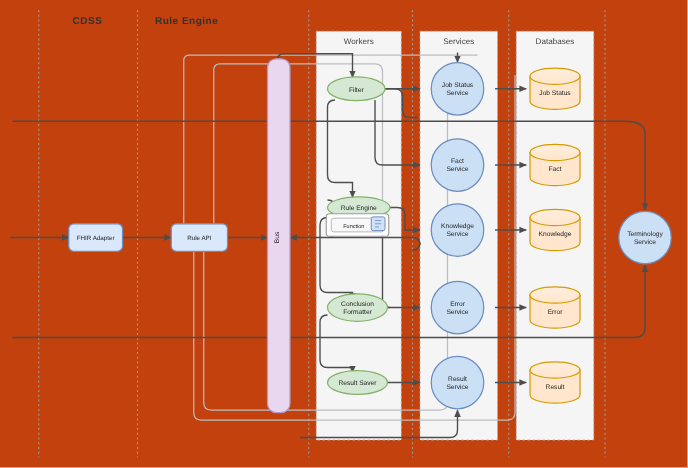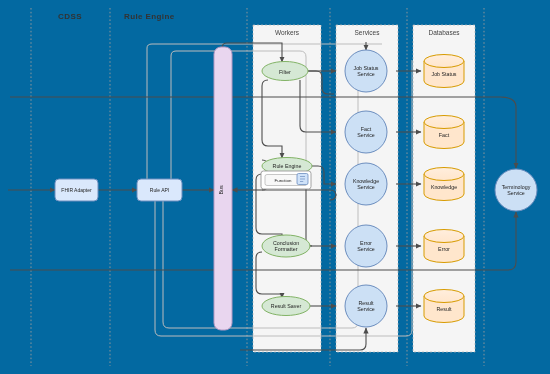--- a/index.html
+++ b/index.html
@@ -1,18 +1,18 @@
 <!DOCTYPE html>
 <html><head>
 <meta charset="utf-8">
 <style>
   html,body{margin:0;padding:0;background:#ffffff;}
   body{width:550px;height:374px;overflow:hidden;
        font-family:"Liberation Sans","DejaVu Sans",sans-serif;}
-  #stage{position:relative;width:550px;height:374px;background:#0369a1;}
+  #stage{position:relative;width:550px;height:374px;background:#c2410c;}
   svg#diagram{position:absolute;top:0;left:0;width:550px;height:374px;}
   .lane-title{font-size:8px;font-weight:bold;fill:#333;letter-spacing:.4px;}
   .group-title{font-size:6.5px;fill:#444;}
   .node-label{font-size:5.3px;fill:#222;}
   .node-label-sm{font-size:5px;fill:#222;}
   .bus-label{font-size:5.3px;fill:#222;}
   .fn-label{font-size:4.4px;fill:#222;}
 </style>
 </head>
 <body>

